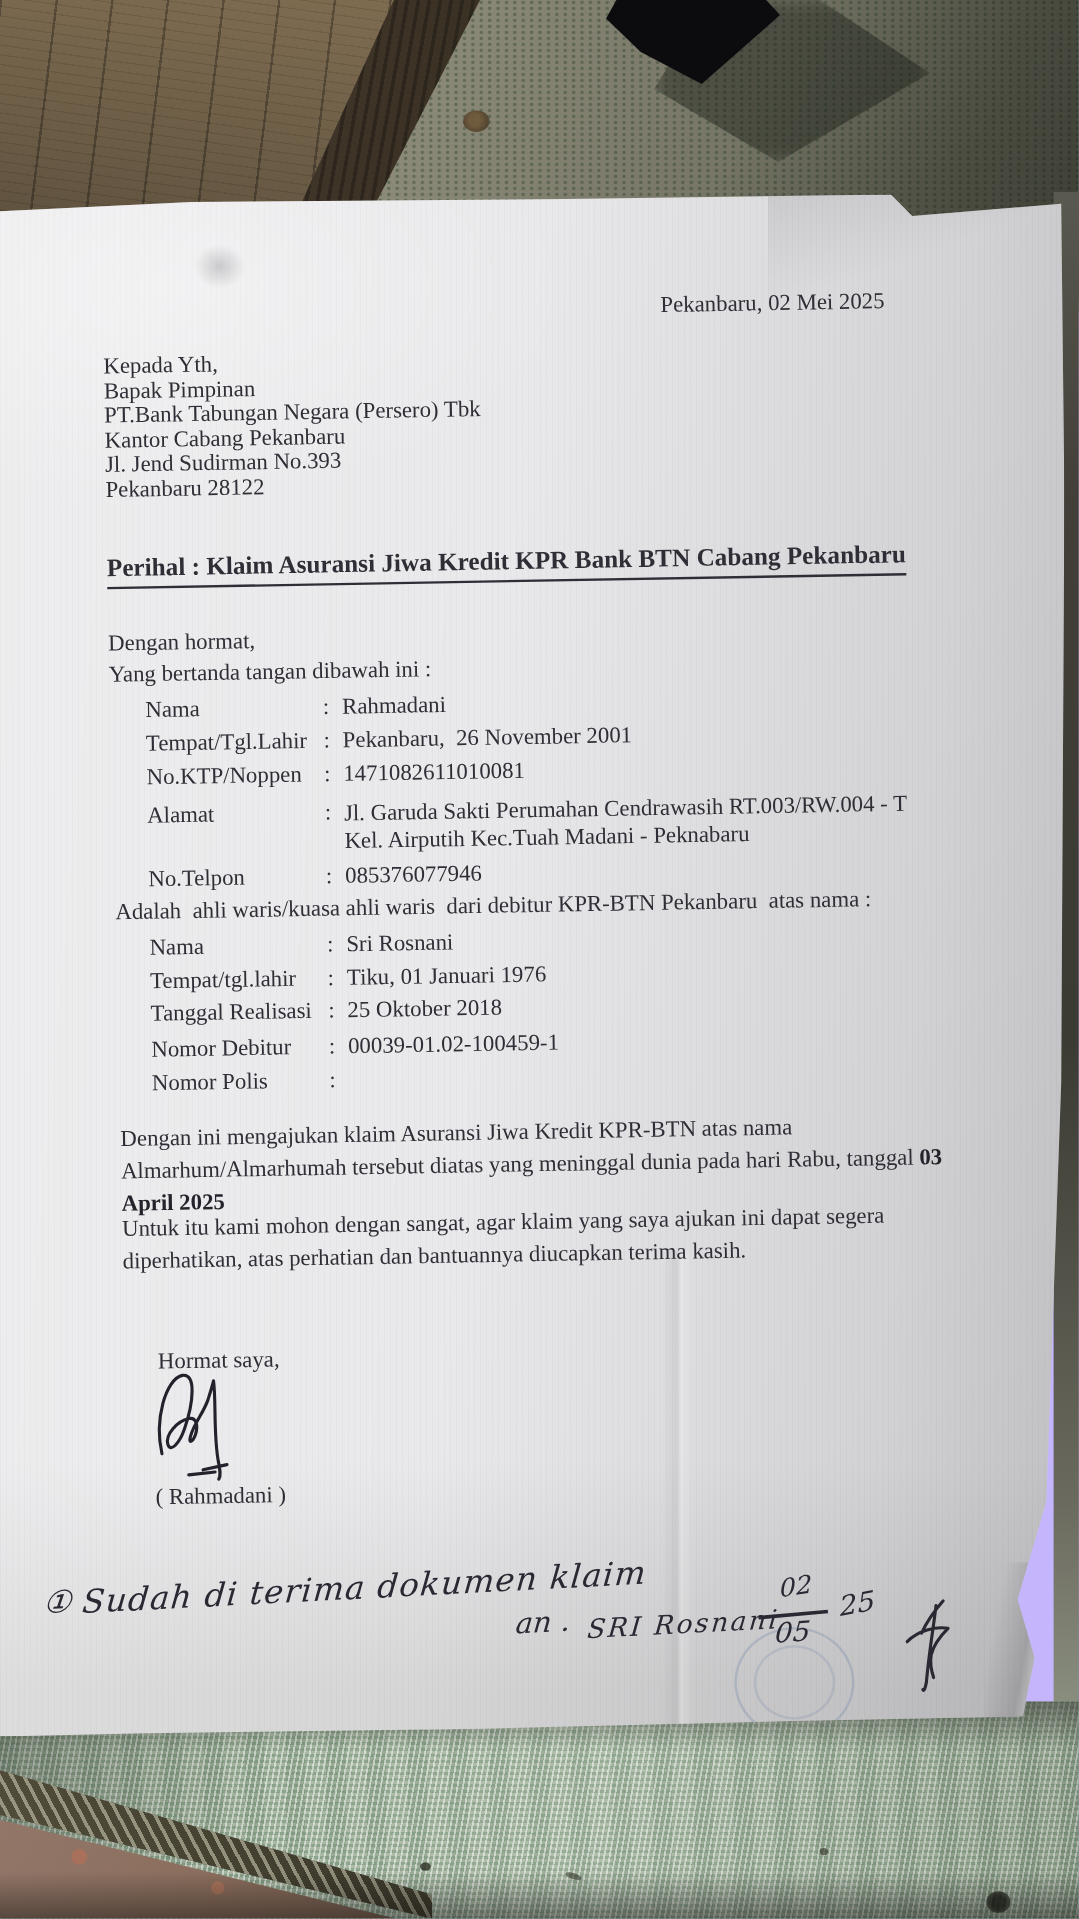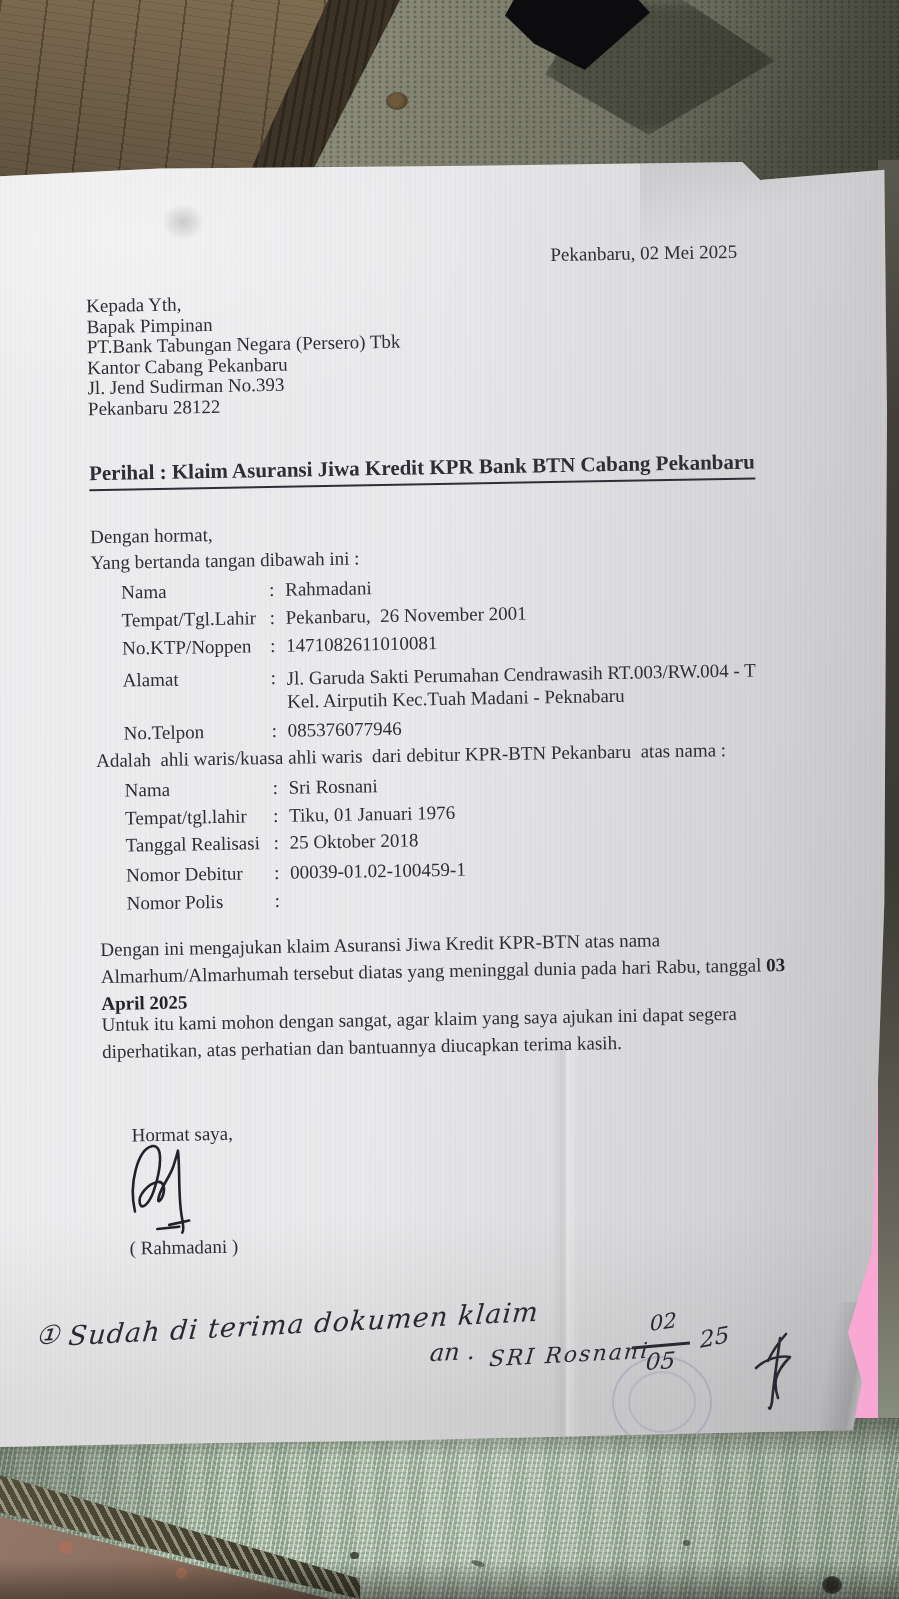--- a/index.html
+++ b/index.html
@@ -1,16 +1,16 @@
 <!DOCTYPE html>
 <html><head>
 <meta charset="utf-8">
 <style>
   html,body{margin:0;padding:0;background:#222;}
-  .scene{position:relative;width:899px;height:1599px;overflow:hidden;background:#f9a8d4;font-family:"Liberation Serif", serif;}
+  .scene{position:relative;width:899px;height:1599px;overflow:hidden;background:#c4b5fd;font-family:"Liberation Serif", serif;}
 
   
   .mat-top{position:absolute;left:0;top:0;width:899px;height:260px;
     background:
       linear-gradient(108deg, rgba(255,255,255,0.10) 0%, rgba(0,0,0,0.02) 35%, rgba(20,25,18,0.28) 78%, rgba(20,25,18,0.40) 100%),
       radial-gradient(circle at 2px 2px, rgba(70,88,66,0.55) 1.1px, rgba(70,88,66,0) 1.8px),
       #908e7c;
     background-size:auto, 7px 5px, auto;}
   .mat-top-shadow{position:absolute;left:430px;top:0;width:469px;height:250px;
     background:linear-gradient(115deg, rgba(25,28,22,0) 40%, rgba(25,28,22,0.35) 75%, rgba(25,28,22,0.5) 100%);}

